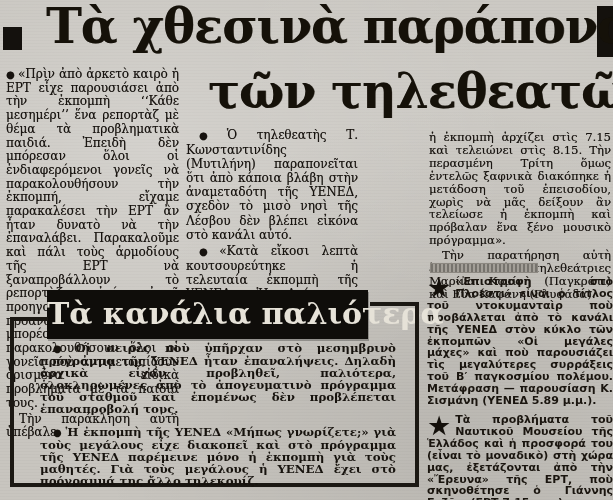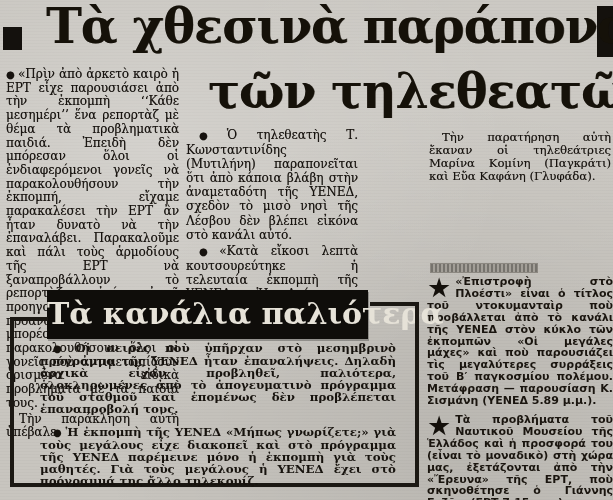--- a/index.html
+++ b/index.html
@@ -92,20 +92,21 @@
     <p><span class="bullet">●</span><span>«Πρὶν ἀπὸ ἀρκετὸ καιρὸ ἡ ΕΡΤ εἶχε παρουσιάσει ἀπὸ τὴν ἐκπομπὴ ‘‘Κάθε μεσημέρι’’ ἕνα ρεπορτὰζ μὲ θέμα τὰ προβληματικὰ παιδιά. Ἐπειδὴ δὲν μπόρεσαν ὅλοι οἱ ἐνδιαφερόμενοι γονεῖς νὰ παρακολουθήσουν τὴν ἐκπομπή, εἴχαμε παρακαλέσει τὴν ΕΡΤ ἂν ἦταν δυνατὸ νὰ τὴν ἐπαναλάβει. Παρακαλοῦμε καὶ πάλι τοὺς ἁρμοδίους τῆς ΕΡΤ νὰ ξαναπροβάλλουν τὸ ρεπορτὰζ αὐτό, ἀφοῦ προηγουμένως τὸ προαναγγείλουν, ὥστε νὰ μπορέσουν νὰ τὸ παρακολουθήσουν ὅλοι οἱ γονεῖς ποὺ ἀντιμετωπίζουν ὁρισμένα εἰδικὰ προβλήματα μὲ τὰ παιδιά τους.</span></p>
     <p class="indent">Τὴν παράκληση αὐτὴ ὑπέβαλε</p>
   </div>
 
   <div class="col col2 body-ink">
     <p class="indent"><span class="bullet">●</span><span>Ὁ τηλεθεατὴς Τ. Κωνσταντινίδης (Μυτιλήνη) παραπονεῖται ὅτι ἀπὸ κάποια βλάβη στὴν ἀναμεταδότη τῆς ΥΕΝΕΔ, σχεδὸν τὸ μισὸ νησὶ τῆς Λέσβου δὲν βλέπει εἰκόνα στὸ κανάλι αὐτό.</span></p>
     <p class="indent"><span class="bullet">●</span><span>«Κατὰ εἴκοσι λεπτὰ κουτσουρεύτηκε ἡ τελευταία ἐκπομπὴ τῆς ΥΕΝΕΔ «Ἡ Δούκισσα», Τρίτη 7.15′. Σύμφωνα μὲ τὸ πρόγραμμα,</span></p>
   </div>
 
   <div class="col col3 body-ink">
+    <p>ἡ ἐκπομπὴ ἀρχίζει στὶς 7.15 καὶ τελειώνει στὶς 8.15. Τὴν περασμένη Τρίτη ὅμως ἐντελῶς ξαφνικὰ διακόπηκε ἡ μετάδοση τοῦ ἐπεισοδίου, χωρὶς νὰ μᾶς δείξουν ἂν τελείωσε ἡ ἐκπομπὴ καὶ πρόβαλαν ἕνα ξένο μουσικὸ πρόγραμμα».</p>
     <p class="indent">Τὴν παρατήρηση αὐτὴ ἔκαναν οἱ τηλεθεάτριες Μαρίνα Κομίνη (Παγκράτι) καὶ Εὔα Καφάνη (Γλυφάδα).</p>
   </div>
 
   <div class="divider"></div>
 
   <div class="listings">
     <p><span class="star">★</span><span>«Ἐπιστροφὴ στὸ Πλοέστι» εἶναι ὁ τίτλος τοῦ ντοκυμανταὶρ ποὺ προβάλλεται ἀπὸ τὸ κανάλι τῆς ΥΕΝΕΔ στὸν κύκλο τῶν ἐκπομπῶν «Οἱ μεγάλες μάχες» καὶ ποὺ παρουσιάζει τὶς μεγαλύτερες συρράξεις τοῦ Β′ παγκοσμίου πολέμου. Μετάφραση — παρουσίαση Κ. Σισμάνη (ΥΕΝΕΔ 5.89 μ.μ.).</span></p>
     <p><span class="star">★</span><span>Τὰ προβλήματα τοῦ Ναυτικοῦ Μουσείου τῆς Ἑλλάδος καὶ ἡ προσφορά του (εἶναι τὸ μοναδικὸ) στὴ χώρα μας, ἐξετάζονται ἀπὸ τὴν «Ἔρευνα» τῆς ΕΡΤ, ποὺ σκηνοθέτησε ὁ Γιάννης Γαζῆς. (ΕΡΤ 7.15 μ.μ.).</span></p>
   </div>
 

